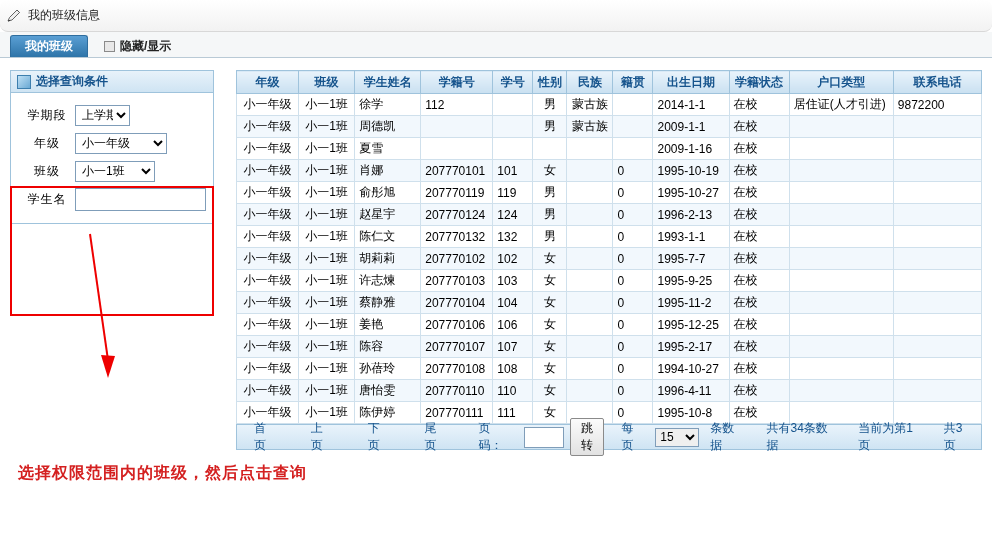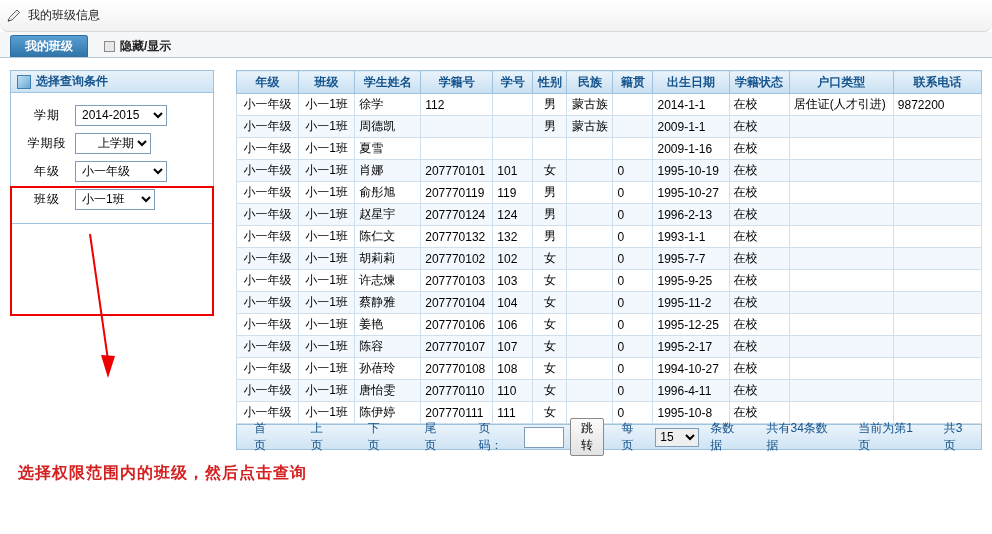--- a/index.html
+++ b/index.html
@@ -130,21 +130,21 @@
   select.sel {
     font-family: "Liberation Sans", sans-serif;
     font-size: 12px;
     height: 21px;
     border: 1px solid #7f9db9;
     background: #ffffff;
     color: #000;
     padding-left: 2px;
   }
   select.sel-wide { width: 92px; }
-  select.sel-med  { width: 76px; text-align: right; }
+  select.sel-med  { width: 55px; text-align: right; }
   select.sel-cls  { width: 80px; }
   input.txt {
     font-family: "Liberation Sans", sans-serif;
     font-size: 12px;
     height: 19px;
     width: 124px;
     border: 1px solid #7f9db9;
     background: #ffffff;
     padding-left: 3px;
   }
@@ -305,26 +305,20 @@
   </div>
 </div>
 
 <div id="leftpanel">
   <div id="panel-header">
     <span class="hdr-icon"></span>
     <span>选择查询条件</span>
   </div>
   <div class="form-body">
 
-    <div class="form-row">
-      <span class="form-label">学期</span>
-      <select class="sel sel-wide">
-        <option>2014-2015</option>
-      </select>
-    </div>
 
     <div class="form-row">
       <span class="form-label">学期段</span>
       <select class="sel sel-med">
         <option>上学期</option>
       </select>
     </div>
 
     <div class="form-row">
       <span class="form-label">年级</span>
@@ -333,20 +327,24 @@
       </select>
     </div>
 
     <div class="form-row">
       <span class="form-label">班级</span>
       <select class="sel sel-cls">
         <option>小一1班</option>
       </select>
     </div>
 
+    <div class="form-row">
+      <span class="form-label">学生名</span>
+      <input class="txt" type="text" value="" style="">
+    </div>
 
   </div>
 </div>
 
 <div id="red-box"></div>
 <svg id="red-arrow" viewBox="0 0 80 150">
   <line x1="2" y1="2" x2="20" y2="128" stroke="#ee0000" stroke-width="2"></line>
   <polygon points="20,146 13,123 27,124" fill="#ee0000"></polygon>
 </svg>
 <div id="annotation">选择权限范围内的班级，然后点击查询</div>

